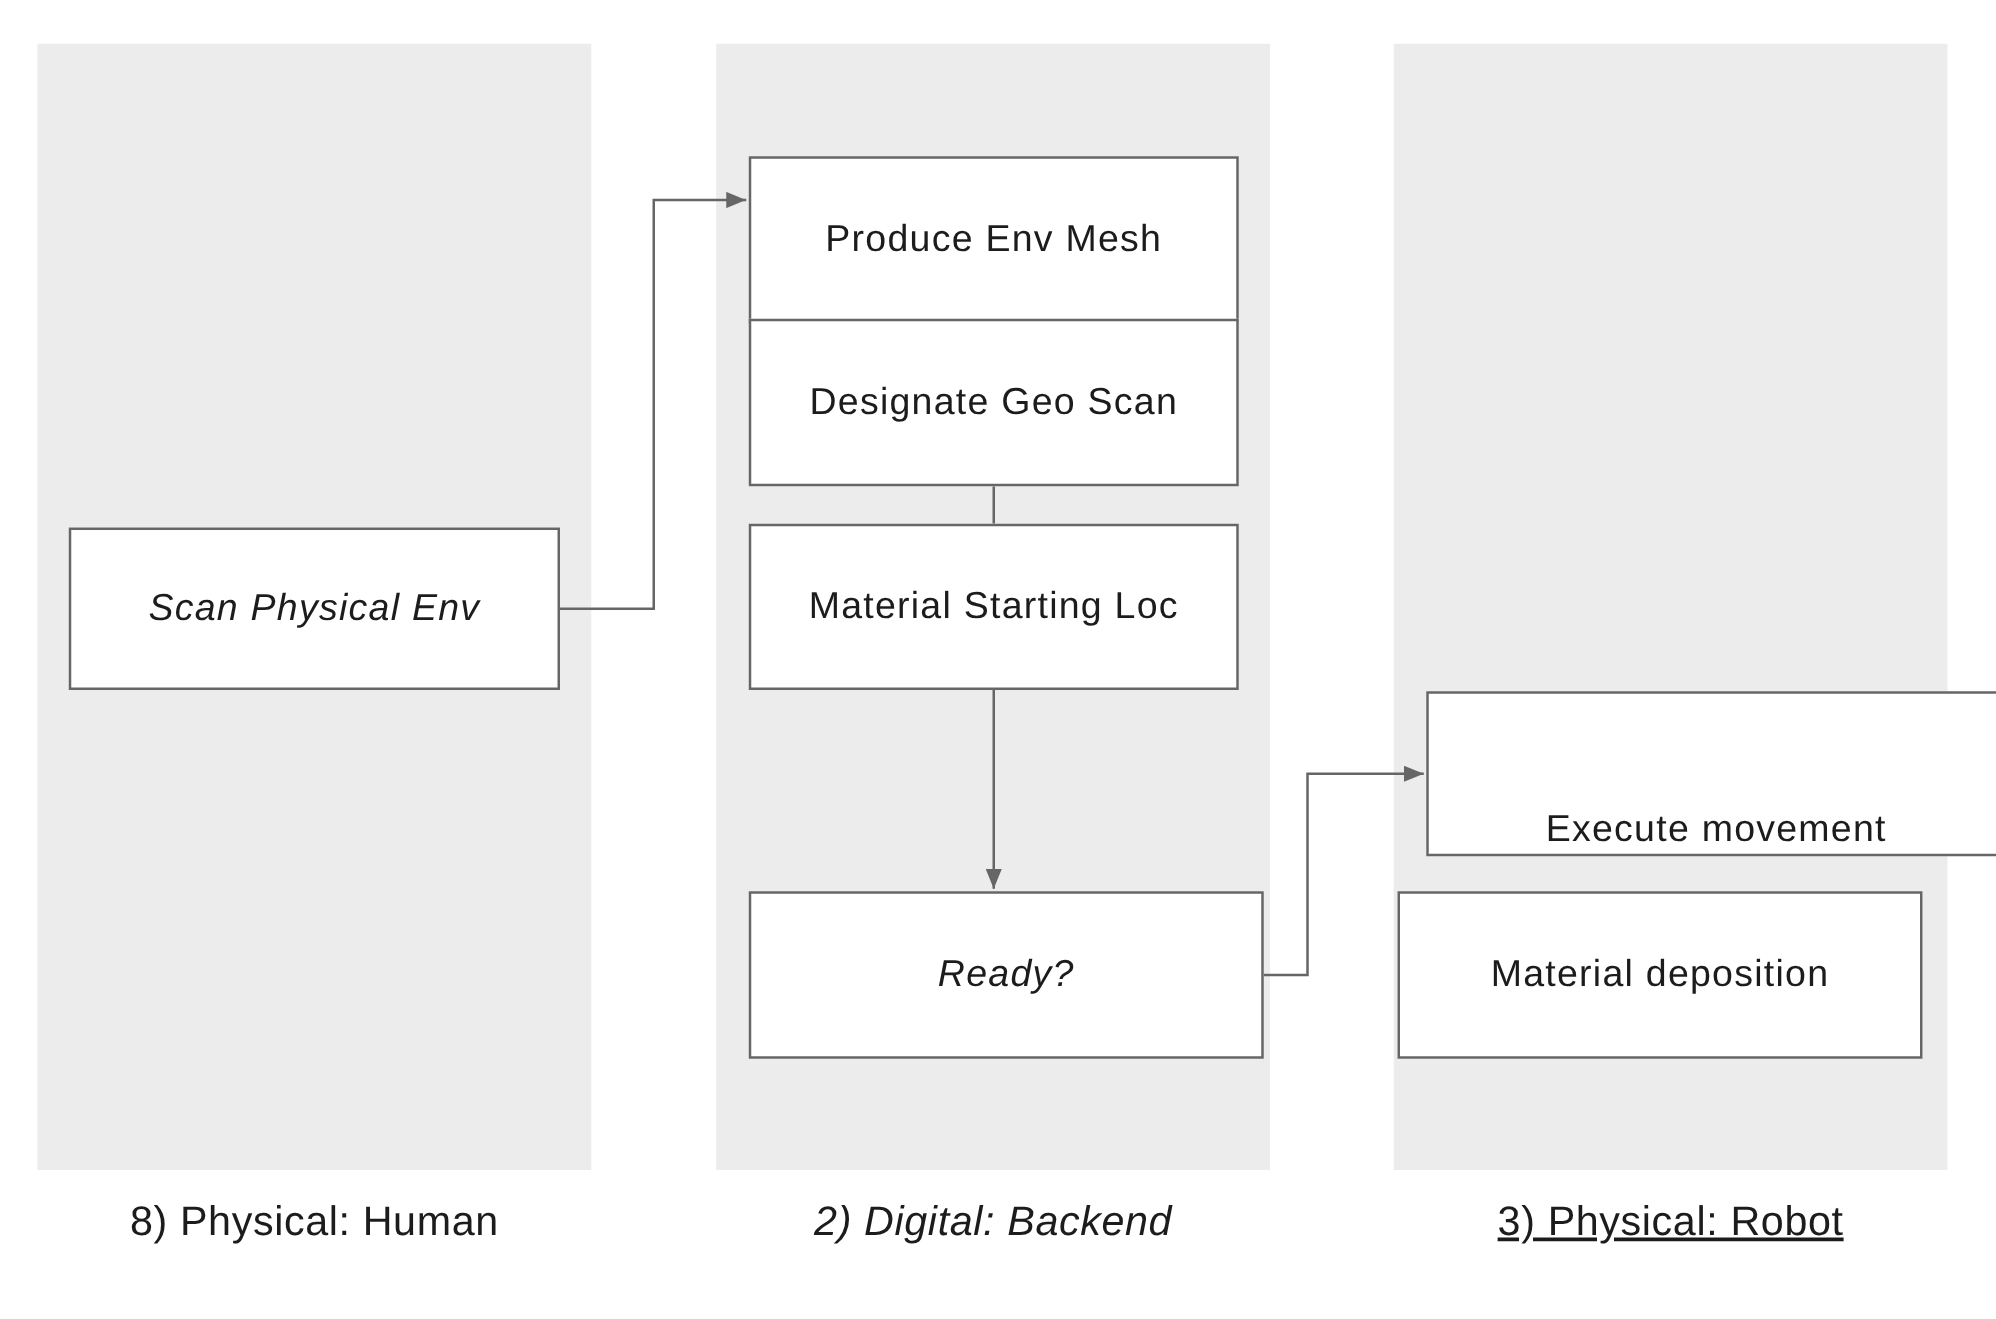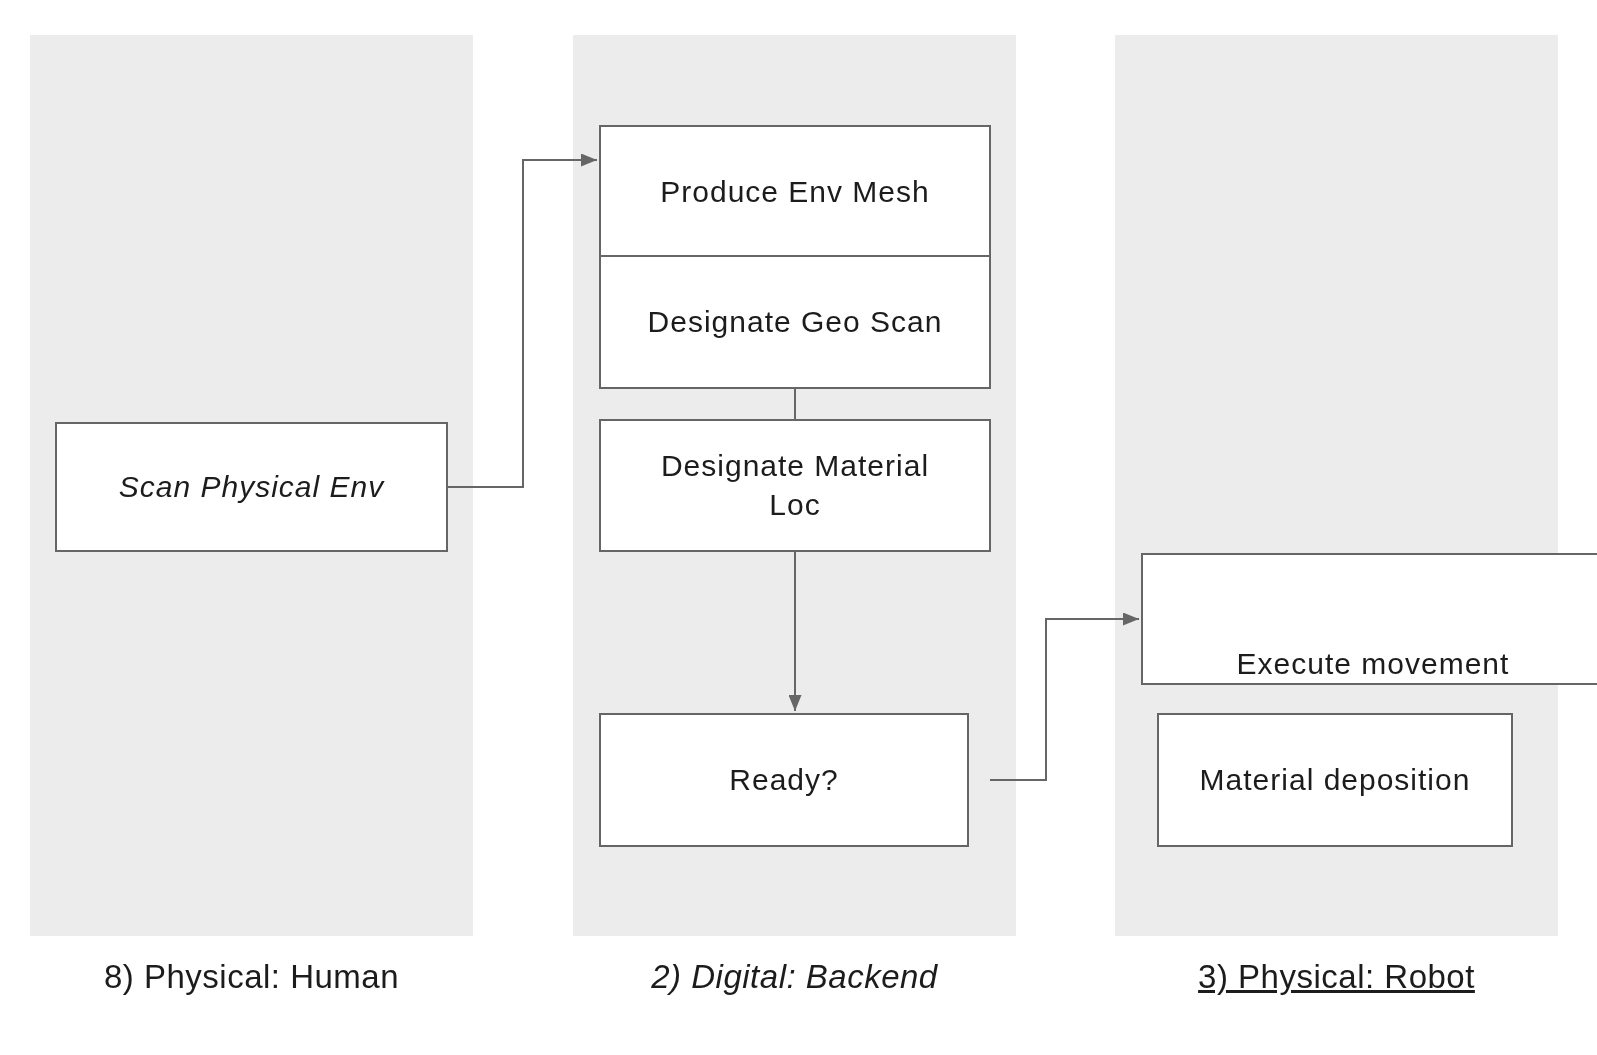--- a/index.html
+++ b/index.html
@@ -45,23 +45,23 @@
     text-align:center;
     font-size:30px;
     letter-spacing:1px;
     line-height:1.27;
     padding:0 40px;
   }
   #node-scan{left:55px;top:422px;width:393px;height:130px;font-style:italic;}
   #node-produce{left:599px;top:93px;width:392px;height:134px;margin-top:32px;}
   #node-geo{left:599px;top:255px;width:392px;height:134px;}
   #node-start{left:599px;top:419px;width:392px;height:133px;}
-  #node-ready{left:599px;top:713px;width:370px;height:134px;}
+  #node-ready{left:599px;top:713px;width:412px;height:134px;font-style:italic;}
   #node-execute{left:1141px;top:553px;width:464px;height:132px;align-items:flex-end;}
-  #node-material{left:1157px;top:713px;width:356px;height:134px;}
+  #node-material{left:1118px;top:713px;width:420px;height:134px;}
   .lane-label{
     position:absolute;
     top:954px;height:46px;width:443px;
     line-height:46px;
     text-align:center;
     font-size:33px;
     letter-spacing:0.5px;
     color:var(--text-color);
   }
   #label-1{left:30px;}
@@ -93,21 +93,21 @@
   <div class="node" id="node-scan">
     <span>Scan Physical Env</span>
   </div>
   <div class="node" id="node-produce">
     <span>Produce Env Mesh</span>
   </div>
   <div class="node" id="node-geo">
     <span>Designate Geo Scan</span>
   </div>
   <div class="node" id="node-start">
-    <span>Designate Material Loc</span>
+    <span>Material Starting Loc</span>
   </div>
   <div class="node" id="node-ready">
     <span>Ready?</span>
   </div>
   <div class="node" id="node-execute">
     <span>Execute movement</span>
   </div>
   <div class="node" id="node-material">
     <span>Material deposition</span>
   </div>

